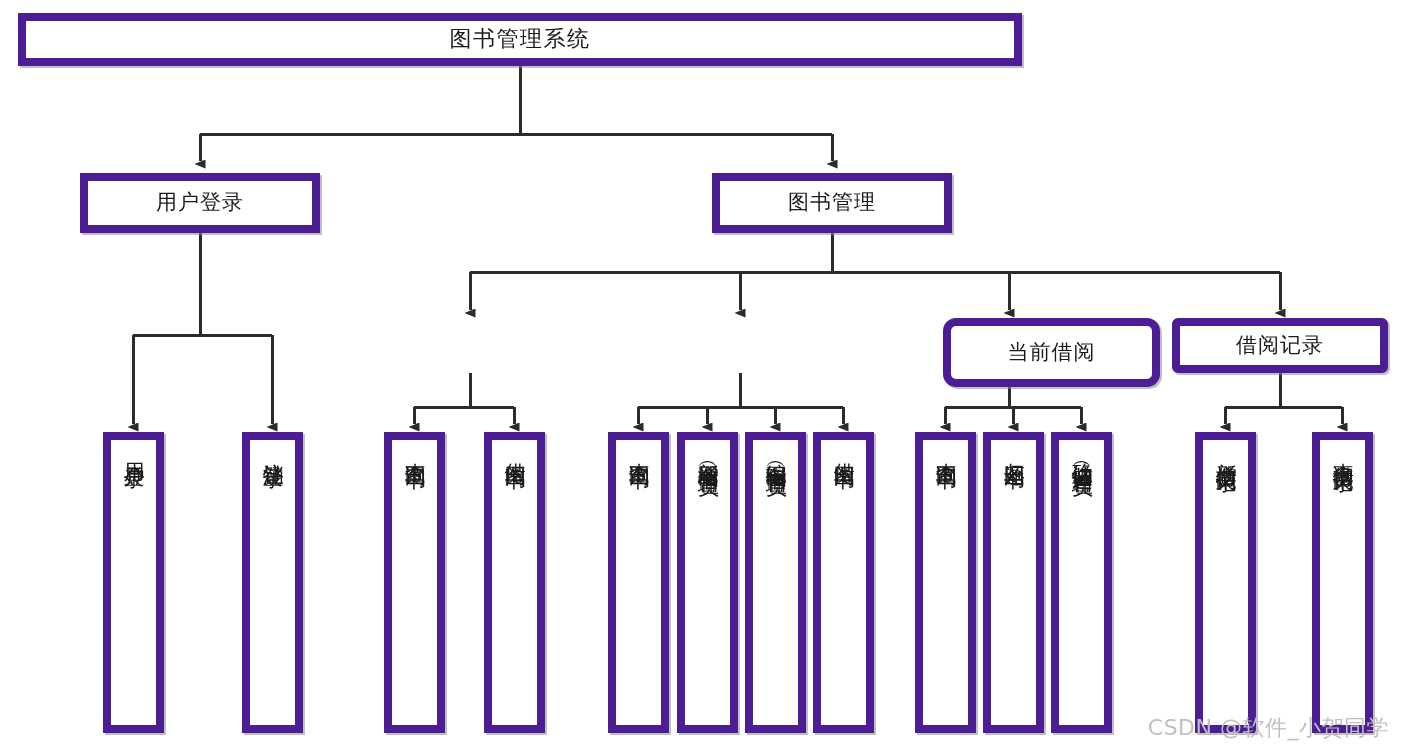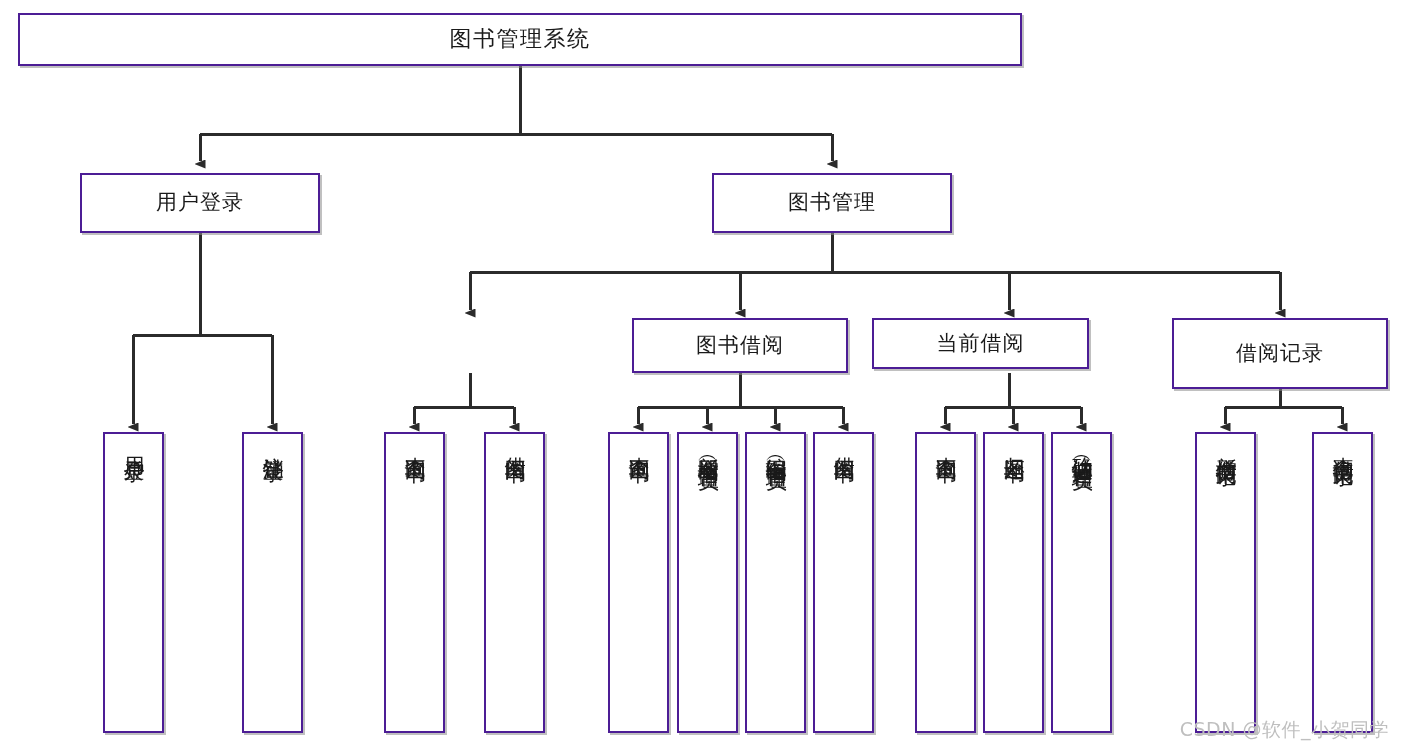--- a/index.html
+++ b/index.html
@@ -22,21 +22,21 @@
     left: 0;
     top: 0;
     width: 1405px;
     height: 747px;
     pointer-events: none;
   }
   .node {
     position: absolute;
     box-sizing: border-box;
     background: #ffffff;
-    border: 2px solid #4c1d95;
+    border: 8px solid #4c1d95;
     box-shadow: 2px 2px 0 rgba(140,140,140,0.55);
     display: flex;
     align-items: center;
     justify-content: center;
     color: #1a1a1a;
     z-index: 2;
   }
   .node-h {
     font-size: 21px;
     letter-spacing: 1px;
@@ -57,21 +57,21 @@
     font-size: 21px;
     line-height: 1.32;
     letter-spacing: 2px;
     white-space: nowrap;
     display: block;
   }
   .watermark {
     position: absolute;
     right: 16px;
     bottom: 4px;
-    font-size: 19px;
+    font-size: 22px;
     color: #bfbfbf;
     letter-spacing: 0.5px;
     white-space: nowrap;
     z-index: 3;
   }
 </style>
 </head>
 <body>
 
 <div id="canvas">
@@ -130,27 +130,24 @@
     <span>图书管理系统</span>
   </div>
 
   <div class="node node-h" style="left:80px; top:173px; width:240px; height:60px;">
     <span>用户登录</span>
   </div>
   <div class="node node-h" style="left:712px; top:173px; width:240px; height:60px;align-items:center;">
     <span>图书管理</span>
   </div>
 
-  <div class="node node-h" style="left:632px; top:318px; width:216px; height:55px;">
-    <span>图书借阅</span>
-  </div>
-  <div class="node node-h" style="left:872px; top:318px; width:217px; height:51px;">
+  <div class="node node-h" style="left:943px; top:318px; width:217px; height:69px;border-radius:13px;">
     <span>当前借阅</span>
   </div>
-  <div class="node node-h" style="left:1172px; top:318px; width:216px; height:71px;">
+  <div class="node node-h" style="left:1172px; top:318px; width:216px; height:55px;border-radius:6px;">
     <span>借阅记录</span>
   </div>
 
   <div class="node node-v" style="left:103px; top:432px; width:61px; height:301px;">
     <span class="vtext">用户登录</span>
   </div>
   <div class="node node-v" style="left:242px; top:432px; width:61px; height:301px;">
     <span class="vtext">注销登录</span>
   </div>
 

